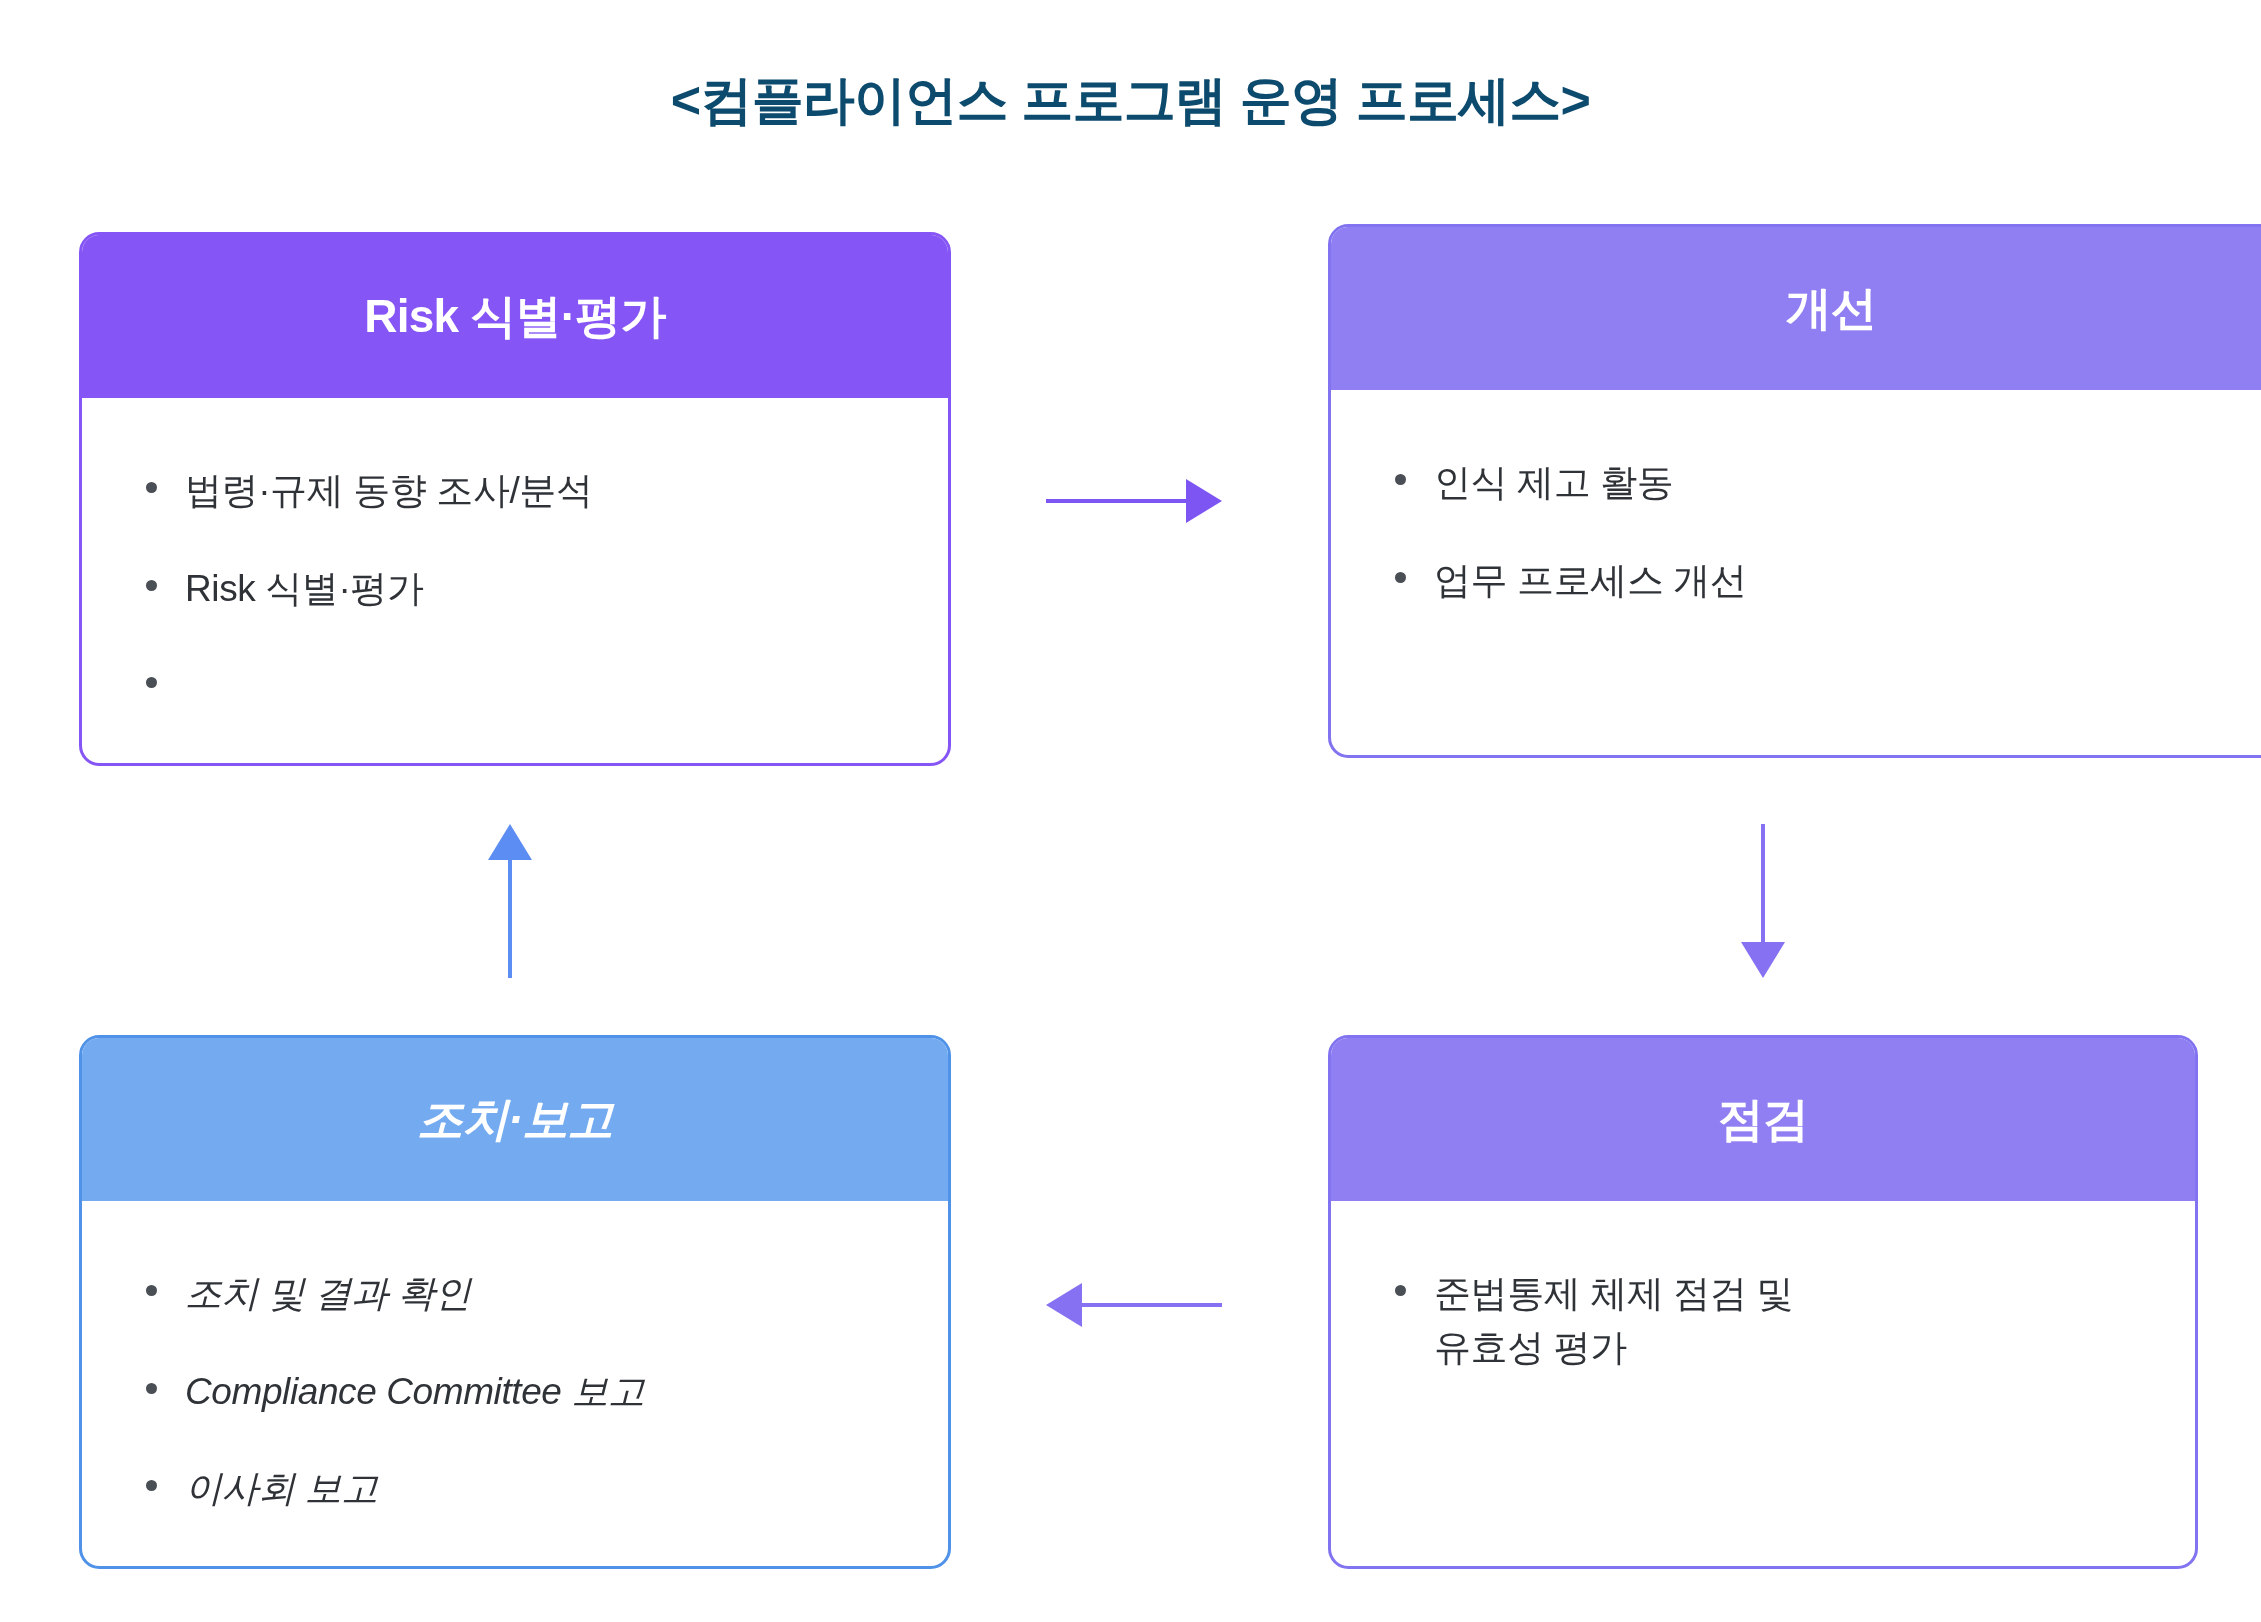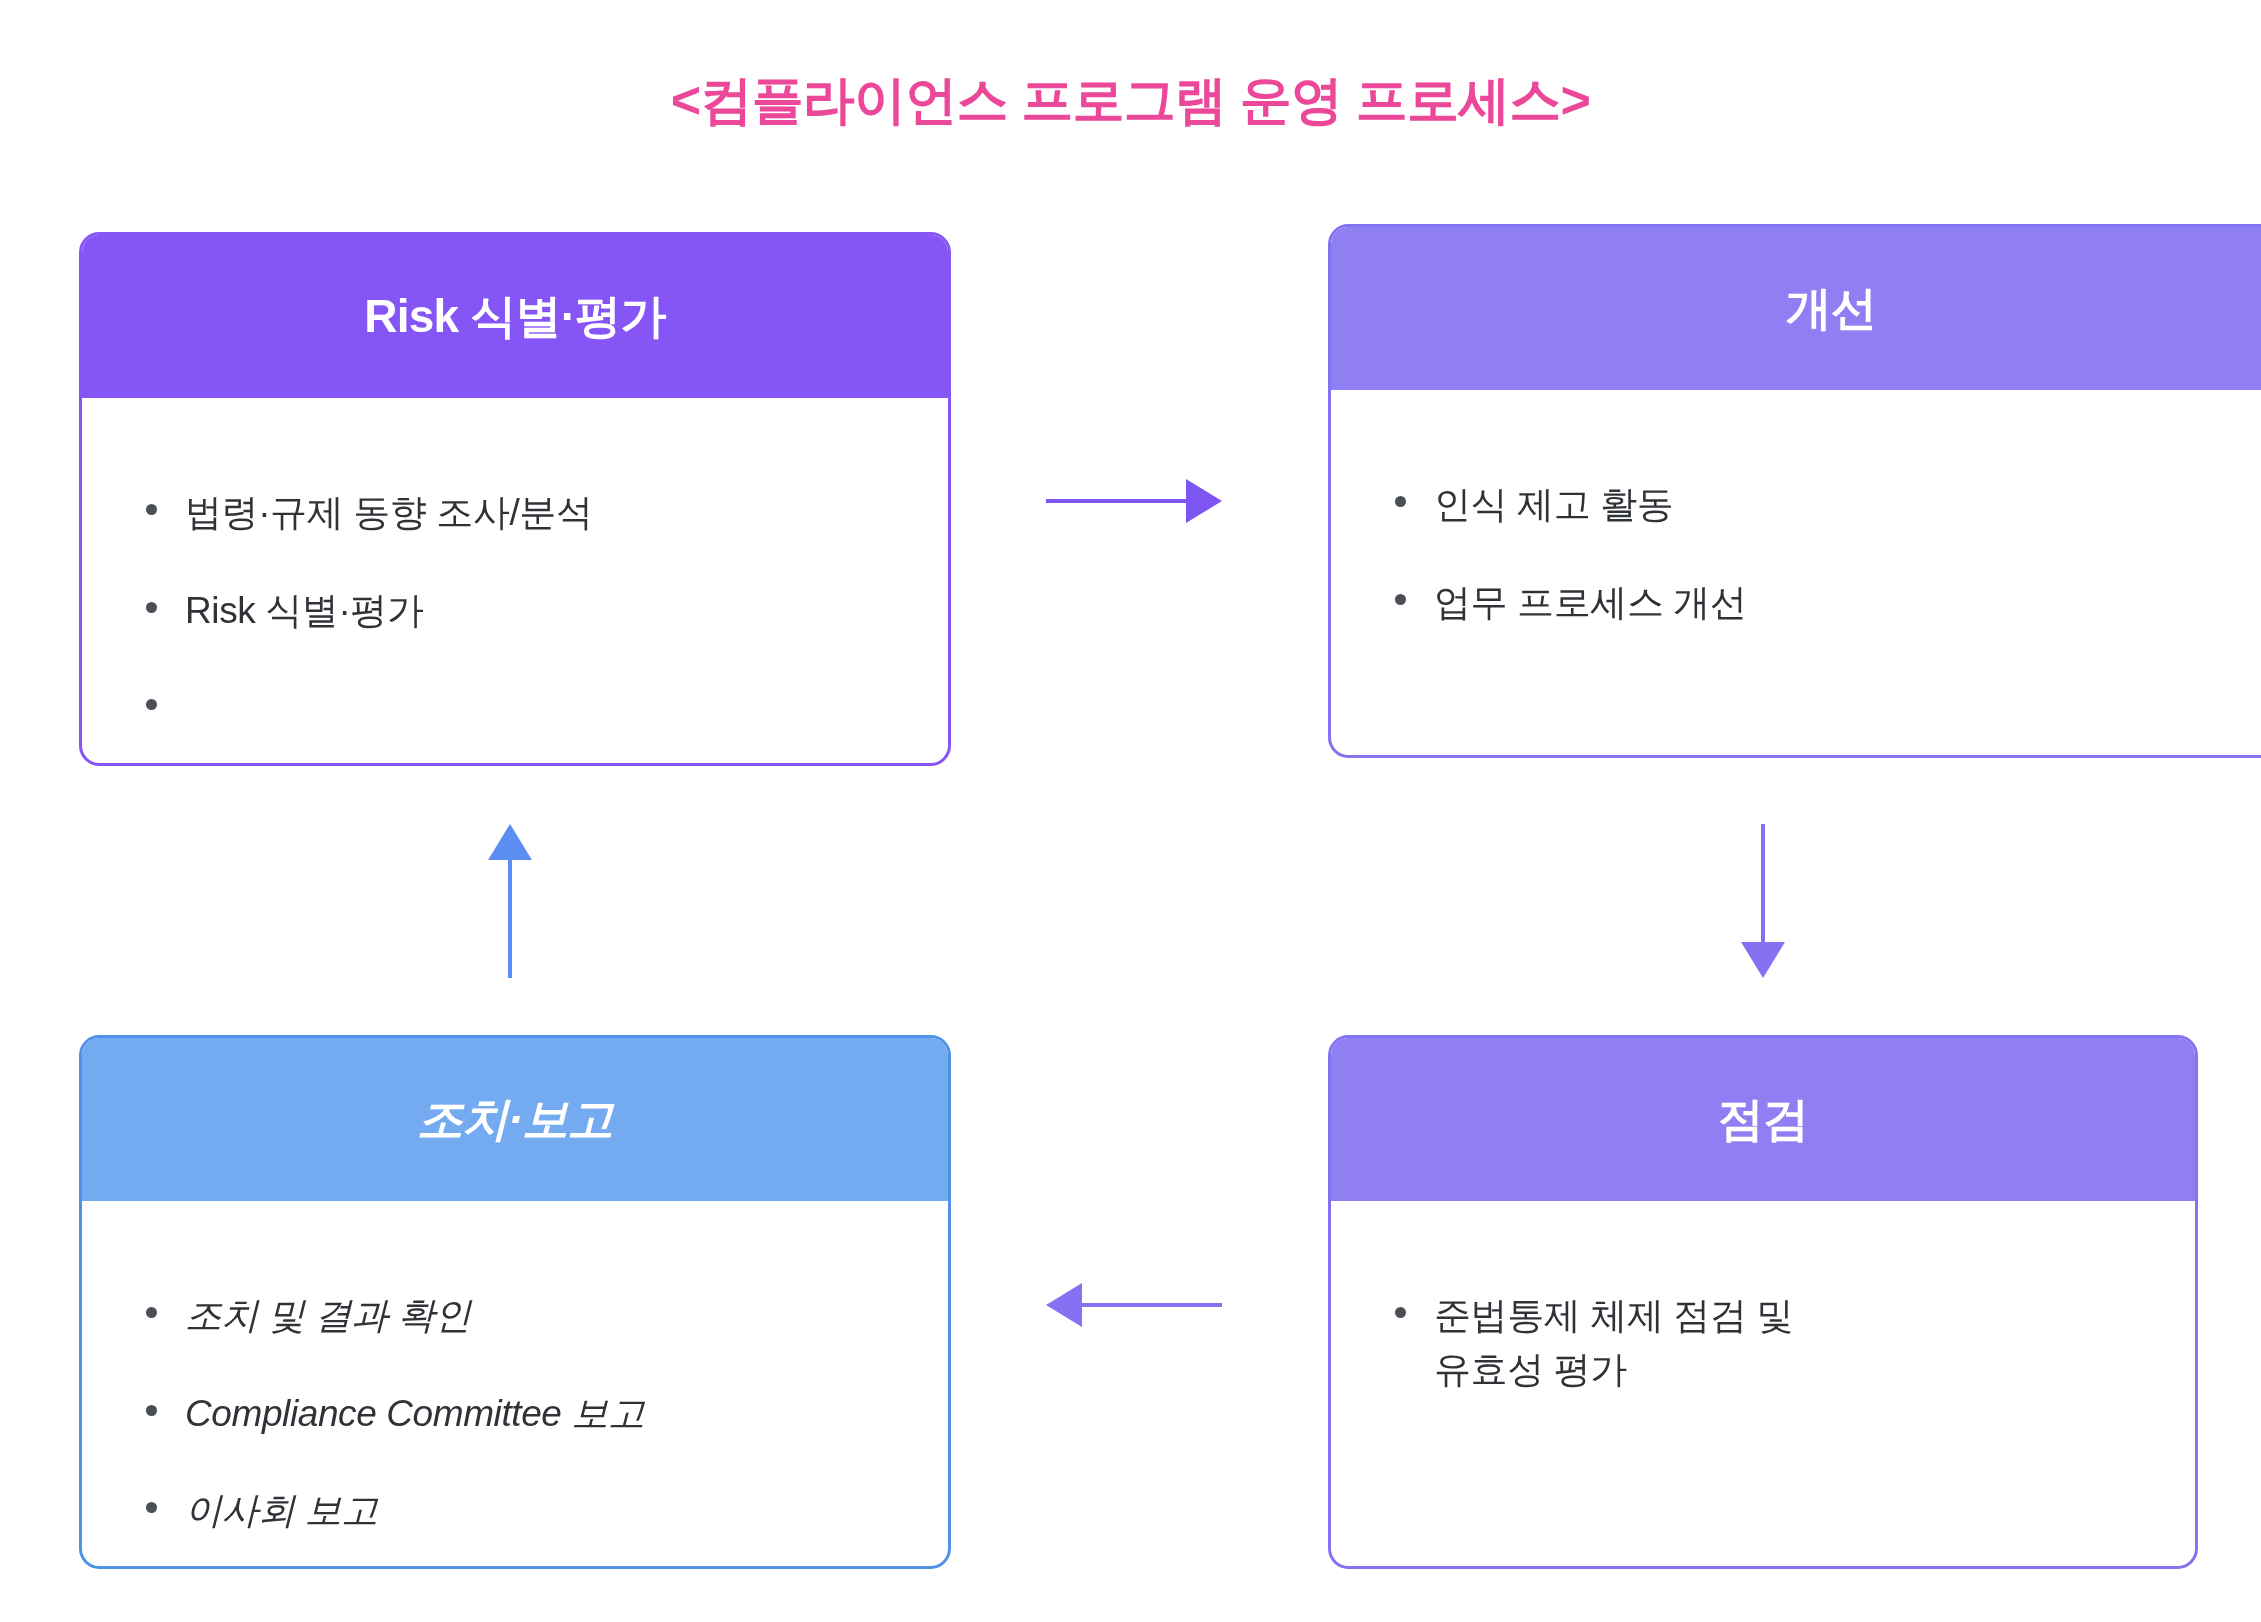--- a/index.html
+++ b/index.html
@@ -16,21 +16,21 @@
 
   .diagram-title {
     position: absolute;
     top: 66px;
     left: 0;
     width: 100%;
     text-align: center;
     font-size: 52px;
     font-weight: 800;
     letter-spacing: -0.8px;
-    color: #ec4899;
+    color: #0c4a6e;
   }
 
   
   .pbox {
     position: absolute;
     background: #ffffff;
     border: 3.1px solid var(--c, #8655f6);
     border-radius: 20.4px;
     overflow: hidden;
   }
@@ -45,21 +45,21 @@
     color: #ffffff;
     font-size: 46px;
     font-weight: 700;
     letter-spacing: -0.8px;
   }
   .pbox-body {
     list-style: none;
     display: flex;
     flex-direction: column;
     gap: 44px;
-    padding: 88px 64px 47px 64px;
+    padding: 66px 64px 47px 64px;
   }
   .bullet {
     display: flex;
     align-items: flex-start;
   }
   .dot {
     flex: 0 0 auto;
     width: 11px;
     height: 11px;
     border-radius: 50%;

